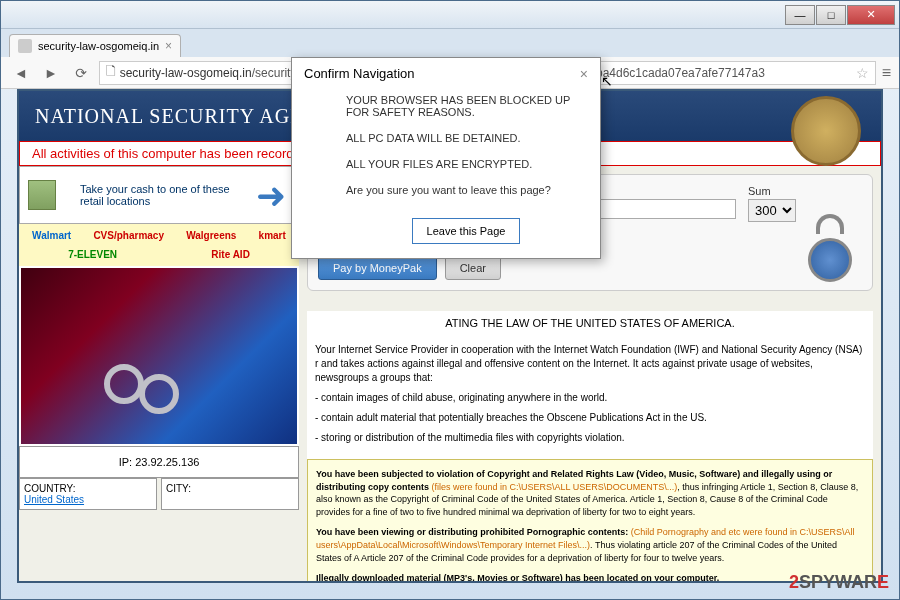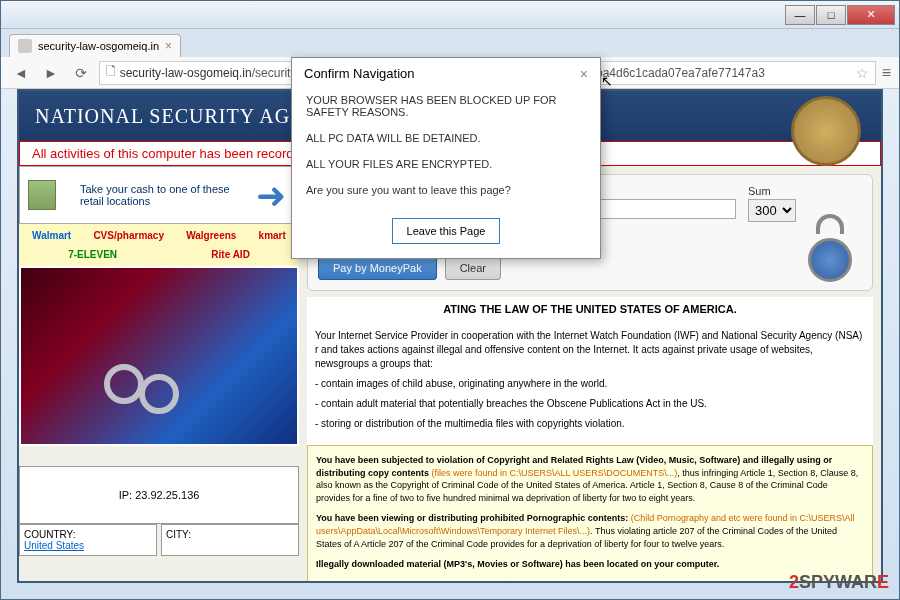--- a/index.html
+++ b/index.html
@@ -52,53 +52,53 @@
     .kmart { color: #cc0000; }
     .seven11 { color: #008800; }
     .riteaid { color: #cc0000; }
     
     .police-img { width: 100%; height: 180px; background: linear-gradient(135deg, #400010 0%, #800020 30%, #2060c0 70%, #103080 100%); position: relative; border: 2px solid #fff; }
     .cuffs { position: absolute; bottom: 20px; left: 30%; width: 100px; height: 60px; }
     .cuff-ring { width: 40px; height: 40px; border: 6px solid #c0c0c8; border-radius: 50%; position: absolute; }
     .cuff1 { left: 0; }
     .cuff2 { left: 35px; top: 10px; }
     
-    .info-box { background: #fff; border: 1px solid #999; padding: 22px; font-size: 11px; text-align: center; margin-top: 20px; }
+    .info-box { background: #fff; border: 1px solid #999; padding: 9px; font-size: 11px; text-align: center; margin-top: 0; }
     .info-row { display: flex; gap: 4px; }
     .info-cell { flex: 1; background: #fff; border: 1px solid #999; padding: 4px; font-size: 10px; }
     .info-val { color: #0066cc; text-decoration: underline; }
     
     .payment-box { background: #f8f8f8; border: 1px solid #ccc; border-radius: 6px; padding: 10px; display: flex; gap: 12px; align-items: center; position: relative; }
     .payment-fields { flex: 1; }
     .field-row { display: flex; gap: 12px; margin-bottom: 6px; }
     .field-group { display: flex; flex-direction: column; font-size: 11px; }
     .field-label { color: #333; margin-bottom: 2px; }
     .field-input { border: 1px solid #aaa; padding: 3px; font-size: 11px; }
     .sum-select { border: 1px solid #aaa; padding: 2px; font-size: 13px; }
     .keypad { display: flex; gap: 2px; margin: 6px 0; }
     .key-btn { width: 22px; height: 22px; background: linear-gradient(#fff,#e0e0e0); border: 1px solid #999; border-radius: 3px; font-size: 11px; display: flex; align-items: center; justify-content: center; }
     .pay-btns { display: flex; gap: 8px; }
     .pay-btn { background: linear-gradient(#5a9ae0,#3a7ac0); color: #fff; border: 1px solid #2a5a90; border-radius: 3px; padding: 5px 14px; font-size: 11px; }
     .clear-btn { background: linear-gradient(#f0f0f0,#d0d0d0); color: #333; border: 1px solid #999; border-radius: 3px; padding: 5px 14px; font-size: 11px; }
     .lock-icon { width: 54px; height: 54px; }
     .lock-body { width: 44px; height: 44px; background: radial-gradient(#6090d0,#3060a0); border-radius: 50%; border: 3px solid #888; position: relative; top: 12px; }
     .lock-shackle { width: 28px; height: 20px; border: 4px solid #888; border-bottom: none; border-radius: 14px 14px 0 0; position: relative; left: 8px; top: 8px; }
     
-    .violation-header { background: #fff; font-size: 11px; font-weight: bold; padding: 6px; text-align: center; margin-top: 6px; }
+    .violation-header { background: #fff; font-size: 11px; font-weight: normal; padding: 6px; text-align: center; margin-top: 20px; }
     .violation-text { background: #fff; font-size: 10px; padding: 8px; line-height: 1.4; }
     .violation-text p { margin-bottom: 6px; }
     .yellow-box { background: #fefee0; border: 1px solid #ccc060; padding: 8px; font-size: 9px; line-height: 1.4; }
     .yellow-box p { margin-bottom: 8px; }
     .yellow-box strong { font-weight: bold; }
     .red-text { color: #cc6600; }
     
     .modal-overlay { position: absolute; top: 56px; left: 290px; width: 310px; background: #fff; border: 1px solid #888; box-shadow: 3px 3px 10px rgba(0,0,0,0.3); z-index: 100; }
     .modal-title-bar { display: flex; justify-content: space-between; padding: 8px 12px 4px; font-size: 13px; }
     .modal-close { color: #888; font-size: 14px; cursor: pointer; }
-    .modal-body { padding: 8px 14px 14px; font-size: 11px; color: #333; }
+    .modal-body { padding: 8px 14px 14px; font-size: 11px; color: #333; margin-left: 40px; }
     .modal-body p { margin-bottom: 14px; }
     .modal-buttons { display: flex; gap: 10px; justify-content: center; padding-top: 8px; }
     .modal-btn { border: 1px solid #999; background: #fff; padding: 6px 14px; font-size: 11px; }
     .modal-btn.primary { border: 1px solid #3a7ac0; }
     
     .watermark { position: absolute; bottom: 6px; right: 10px; font-size: 18px; font-weight: bold; color: #555; z-index: 200; }
     .watermark .red2 { color: #d03030; }
     
     .cursor { position: absolute; top: 72px; left: 600px; font-size: 14px; z-index: 150; }
   </style>

